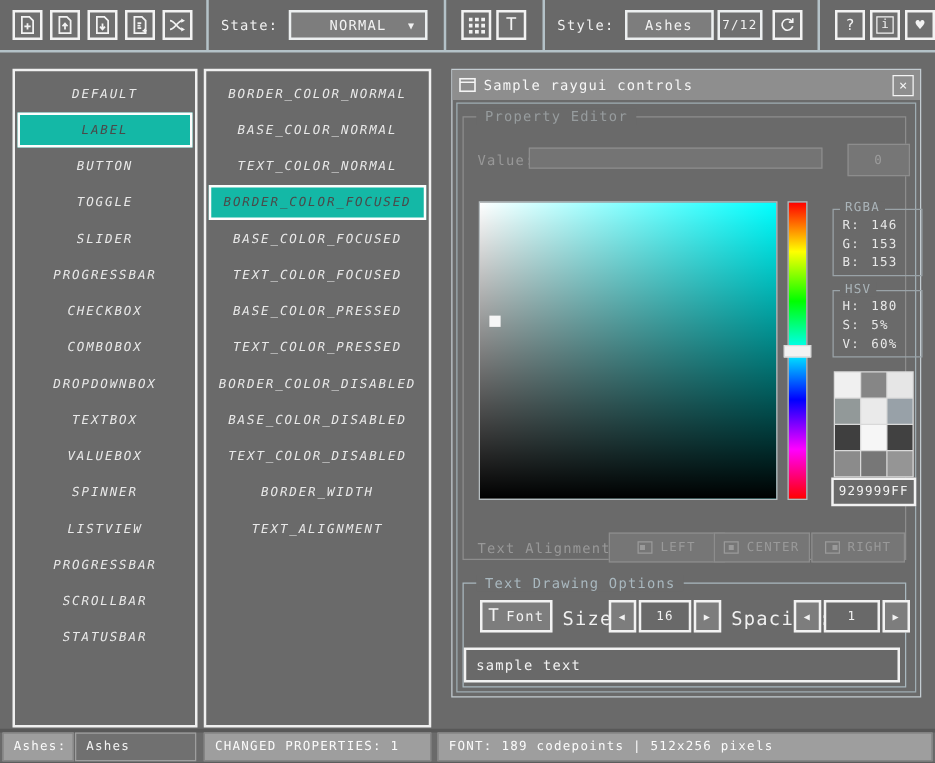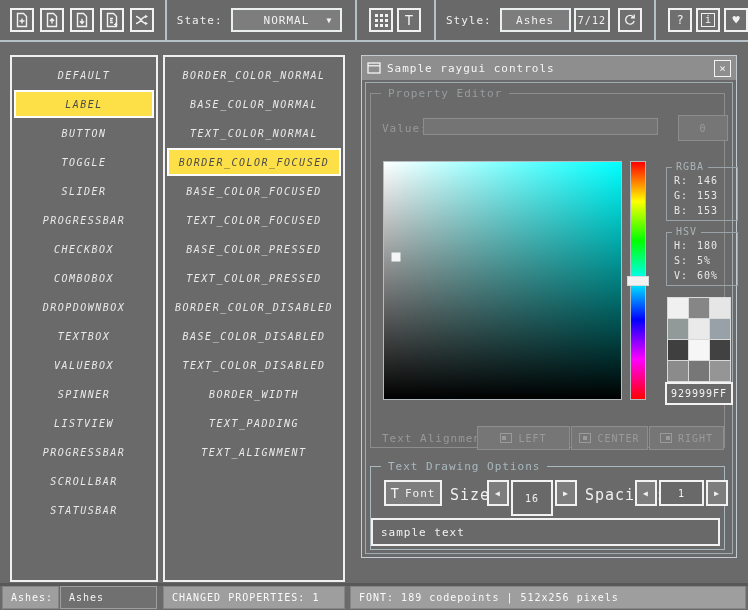--- a/index.html
+++ b/index.html
@@ -45,21 +45,21 @@
     padding-top:3px;
     font-style:italic;
   }
   .panel-left  { left:10px;  top:55px; width:148px; height:527px; }
   .panel-mid   { left:163px; top:55px; width:182px; height:527px; }
   .list-item {
     height:28px; margin:1px 2px; display:flex; align-items:center; justify-content:center;
     font-size:10px; letter-spacing:1.5px; color:#e9e9e9; cursor:pointer;
   }
   .list-item.selected {
-    background:#fde047; border:2px solid #fdfdfd; color:#4a4a4a;
+    background:#14b8a6; border:2px solid #fdfdfd; color:#4a4a4a;
   }
 
   
   .window {
     position:absolute; left:361px; top:55px; width:376px; height:503px;
     border:1px solid #c3ccd1; background:#6a6a6a;
   }
   .titlebar {
     height:24px; background:#8e8e8e; display:flex; align-items:center;
     padding:0 5px; gap:6px;
@@ -374,23 +374,20 @@
           <span>BORDER_COLOR_DISABLED</span>
         </div>
         <div class="list-item">
           <span>BASE_COLOR_DISABLED</span>
         </div>
         <div class="list-item">
           <span>TEXT_COLOR_DISABLED</span>
         </div>
         <div class="list-item">
           <span>BORDER_WIDTH</span>
-        </div>
-        <div class="list-item">
-          <span>TEXT_PADDING</span>
         </div>
         <div class="list-item">
           <span>TEXT_ALIGNMENT</span>
         </div>
       </div>
   </div>
 
   <div class="window">
     <div class="titlebar">
       <span>
@@ -470,21 +467,21 @@
             <div class="palette-cell" style="background: rgb(246, 246, 246);"></div>
             <div class="palette-cell" style="background: rgb(65, 65, 65);"></div>
             <div class="palette-cell" style="background: rgb(139, 139, 139);"></div>
             <div class="palette-cell" style="background: rgb(119, 119, 119);"></div>
             <div class="palette-cell" style="background: rgb(149, 149, 149);"></div>
           </div>
 
         <div class="hex-box">929999FF</div>
 
         <span class="dis-label" style="position:absolute; left:11px; top:338px;">Text Alignment:</span>
-        <div class="align-btn" style="left:106px; width:93px;">
+        <div class="align-btn" style="left:116px; width:93px;">
           <span class="al-box">
               <span class="al-dot" style="left:1px;"></span>
             </span>
           <span>LEFT</span>
         </div>
         <div class="align-btn" style="left:200px; width:77px;">
           <span class="al-box">
               <span class="al-dot" style="left:3px;"></span>
             </span>
           <span>CENTER</span>
@@ -502,21 +499,21 @@
 
         <div class="btn" style="position:absolute; left:13px; top:13px; width:58px; height:26px; gap:5px;">
           <span class="glyph-T">T</span>
           <span>Font</span>
         </div>
 
         <span class="opt-label" style="left:79px; top:19px;">Size:</span>
         <div class="btn" style="position:absolute; left:116px; top:13px; width:22px; height:26px; font-size:8px;">
           <span>◀</span>
         </div>
-        <div class="valuebox" style="position:absolute; left:140px; top:13px; width:42px; height:36px;">16</div>
+        <div class="valuebox" style="position:absolute; left:140px; top:13px; width:42px; height:26px;">16</div>
         <div class="btn" style="position:absolute; left:184px; top:13px; width:22px; height:26px; font-size:8px;">
           <span>▶</span>
         </div>
 
         <span class="opt-label" style="left:214px; top:19px;">Spacing:</span>
         <div class="btn" style="position:absolute; left:264px; top:13px; width:22px; height:26px; font-size:8px;">
           <span>◀</span>
         </div>
         <div class="valuebox" style="position:absolute; left:288px; top:13px; width:45px; height:26px;">1</div>
         <div class="btn" style="position:absolute; left:335px; top:13px; width:22px; height:26px; font-size:8px;">

